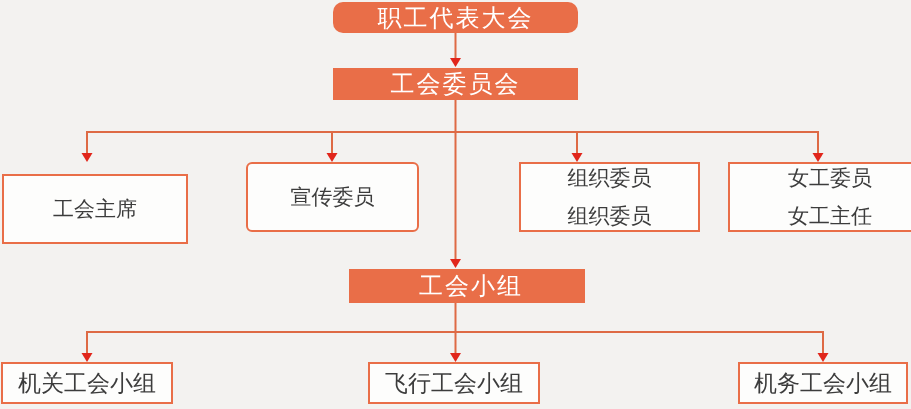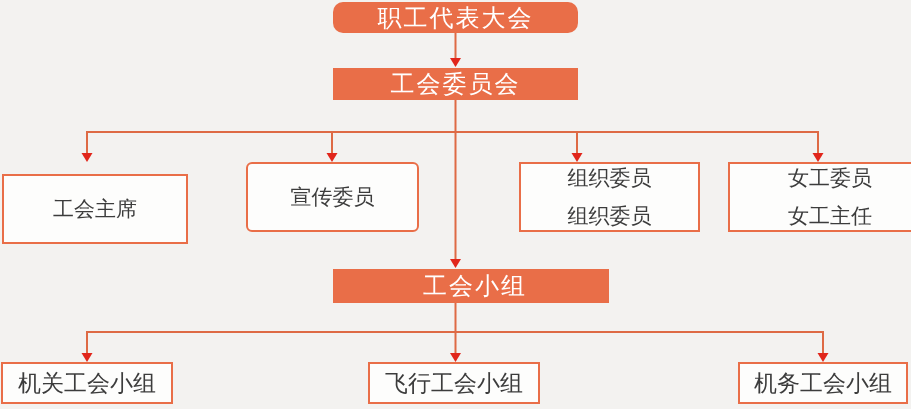--- a/index.html
+++ b/index.html
@@ -62,21 +62,21 @@
     font-size:21px;
     flex-direction:column;
     gap:10px;
   }
   .group{
     font-size:23px;
   }
   
   .n1{left:333px;top:2px;width:245px;height:31px;border-radius:10px;}
   .n2{left:333px;top:68px;width:245px;height:32px;}
-  .n4{left:333px;top:269px;width:276px;height:34px;padding-left:8px;}
+  .n4{left:349px;top:269px;width:236px;height:34px;padding-left:8px;}
   .m1{left:2px;top:174px;width:186px;height:70px;justify-content:center;}
   .m2{left:246px;top:162px;width:173px;height:70px;border-radius:6px;}
   .m3{left:487px;top:162px;width:181px;height:70px;margin-left:32px;}
   .m4{left:728px;top:162px;width:204px;height:70px;}
   .g1{left:1px;top:362px;width:172px;height:42px;}
   .g2{left:368px;top:362px;width:172px;height:42px;}
   .g3{left:738px;top:362px;width:170px;height:42px;}
 </style>
 </head>
 <body>

